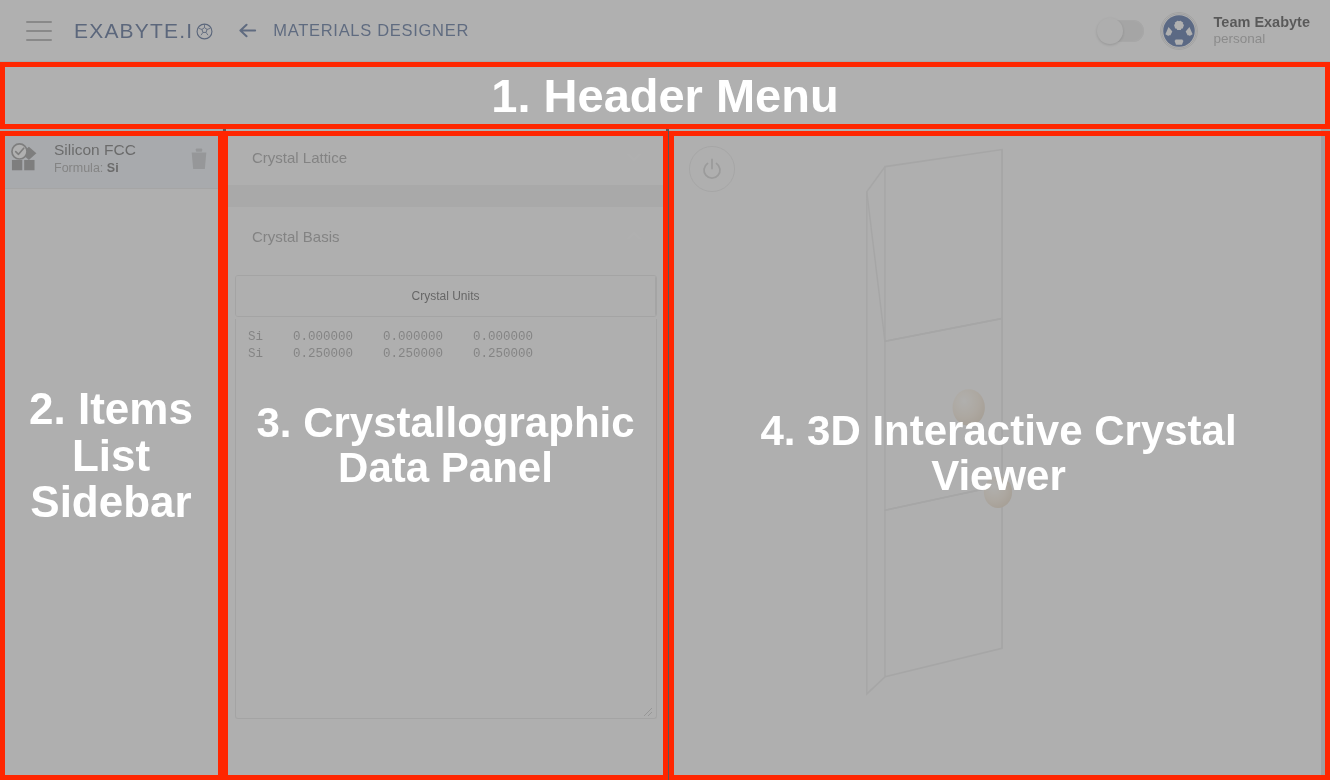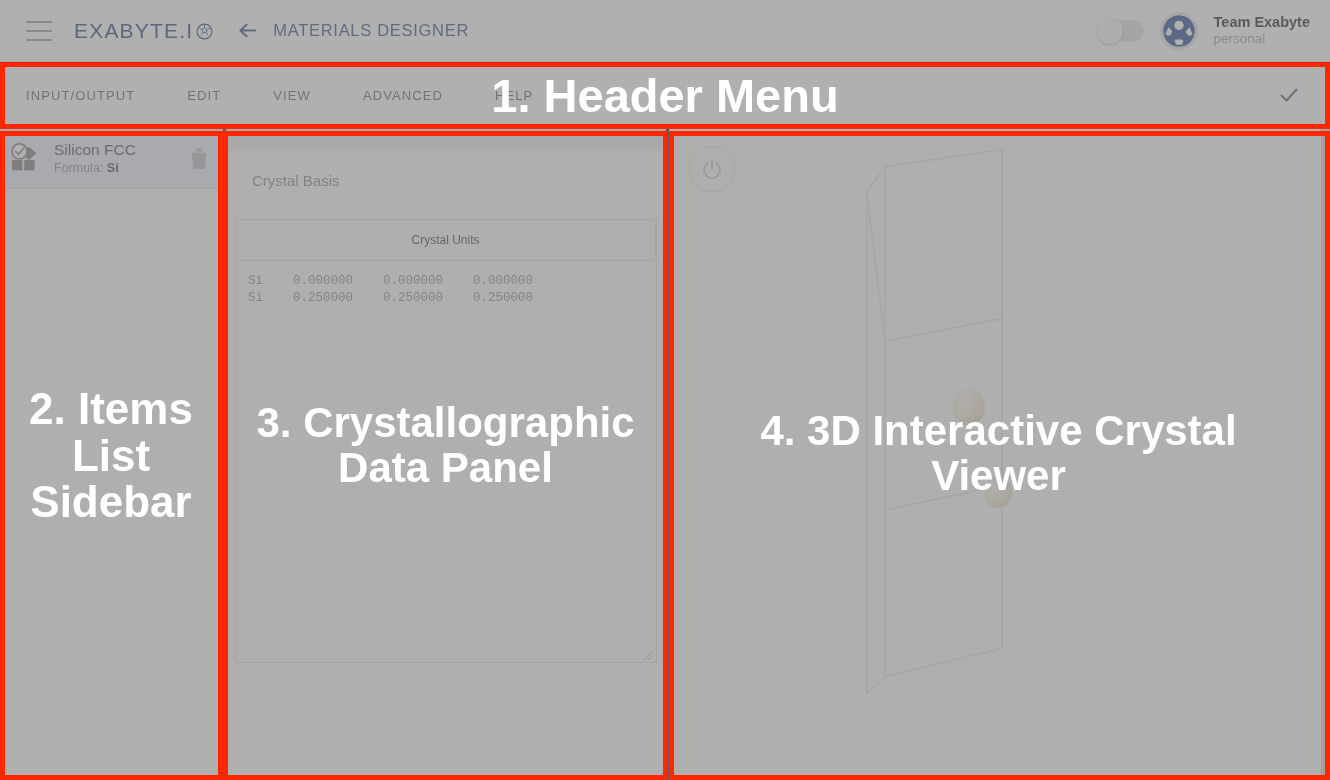--- a/index.html
+++ b/index.html
@@ -274,33 +274,20 @@
           </g>
         </svg>
       </div>
       <div class="userblock">
         <div class="username">Team Exabyte</div>
         <div class="useracct">personal</div>
       </div>
     </div>
   </div>
 
-  <div class="menubar">
-    <div class="mitem">INPUT/OUTPUT</div>
-    <div class="mitem">EDIT</div>
-    <div class="mitem">VIEW</div>
-    <div class="mitem">ADVANCED</div>
-    <div class="mitem">HELP</div>
-    <div class="mspacer"></div>
-    <div class="menu-check">
-      <svg viewBox="0 0 24 24" width="24" height="24">
-        <path d="M4.5 12.5 L9.5 17.5 L19.5 6.5" fill="none" stroke="#5f5f5f" stroke-width="2.1" stroke-linecap="round" stroke-linejoin="round"></path>
-      </svg>
-    </div>
-  </div>
 
   <div class="main">
 
     <div class="sidebar">
       <div class="mat-item">
         <div class="mat-icon">
           <svg viewBox="0 0 36 34" width="34" height="32">
             <g fill="#7d7d7d">
               <rect x="2" y="18" width="11" height="11"></rect>
               <rect x="15" y="18" width="11" height="11"></rect>
@@ -323,20 +310,28 @@
             <rect x="8.5" y="1.5" width="7" height="3.5" rx="1" fill="#8d8d8d"></rect>
           </svg>
         </div>
       </div>
     </div>
 
     <div class="divider"></div>
 
     <div class="centerpanel">
 
+      <div class="acc-header">
+        <div class="acc-title">Crystal Lattice</div>
+        <div class="acc-chev">
+          <svg viewBox="0 0 24 24" width="20" height="20">
+            <path d="M5 9 L12 16 L19 9" fill="none" stroke="#ffffff" stroke-width="2.6" stroke-linecap="round" stroke-linejoin="round"></path>
+          </svg>
+        </div>
+      </div>
 
       <div class="acc-gap"></div>
 
       <div class="acc-header" style="height:58px;">
         <div class="acc-title">Crystal Basis</div>
         <div class="acc-chev">
           <svg viewBox="0 0 24 24" width="20" height="20">
             <path d="M5 15 L12 8 L19 15" fill="none" stroke="#ffffff" stroke-width="2.6" stroke-linecap="round" stroke-linejoin="round"></path>
           </svg>
         </div>

